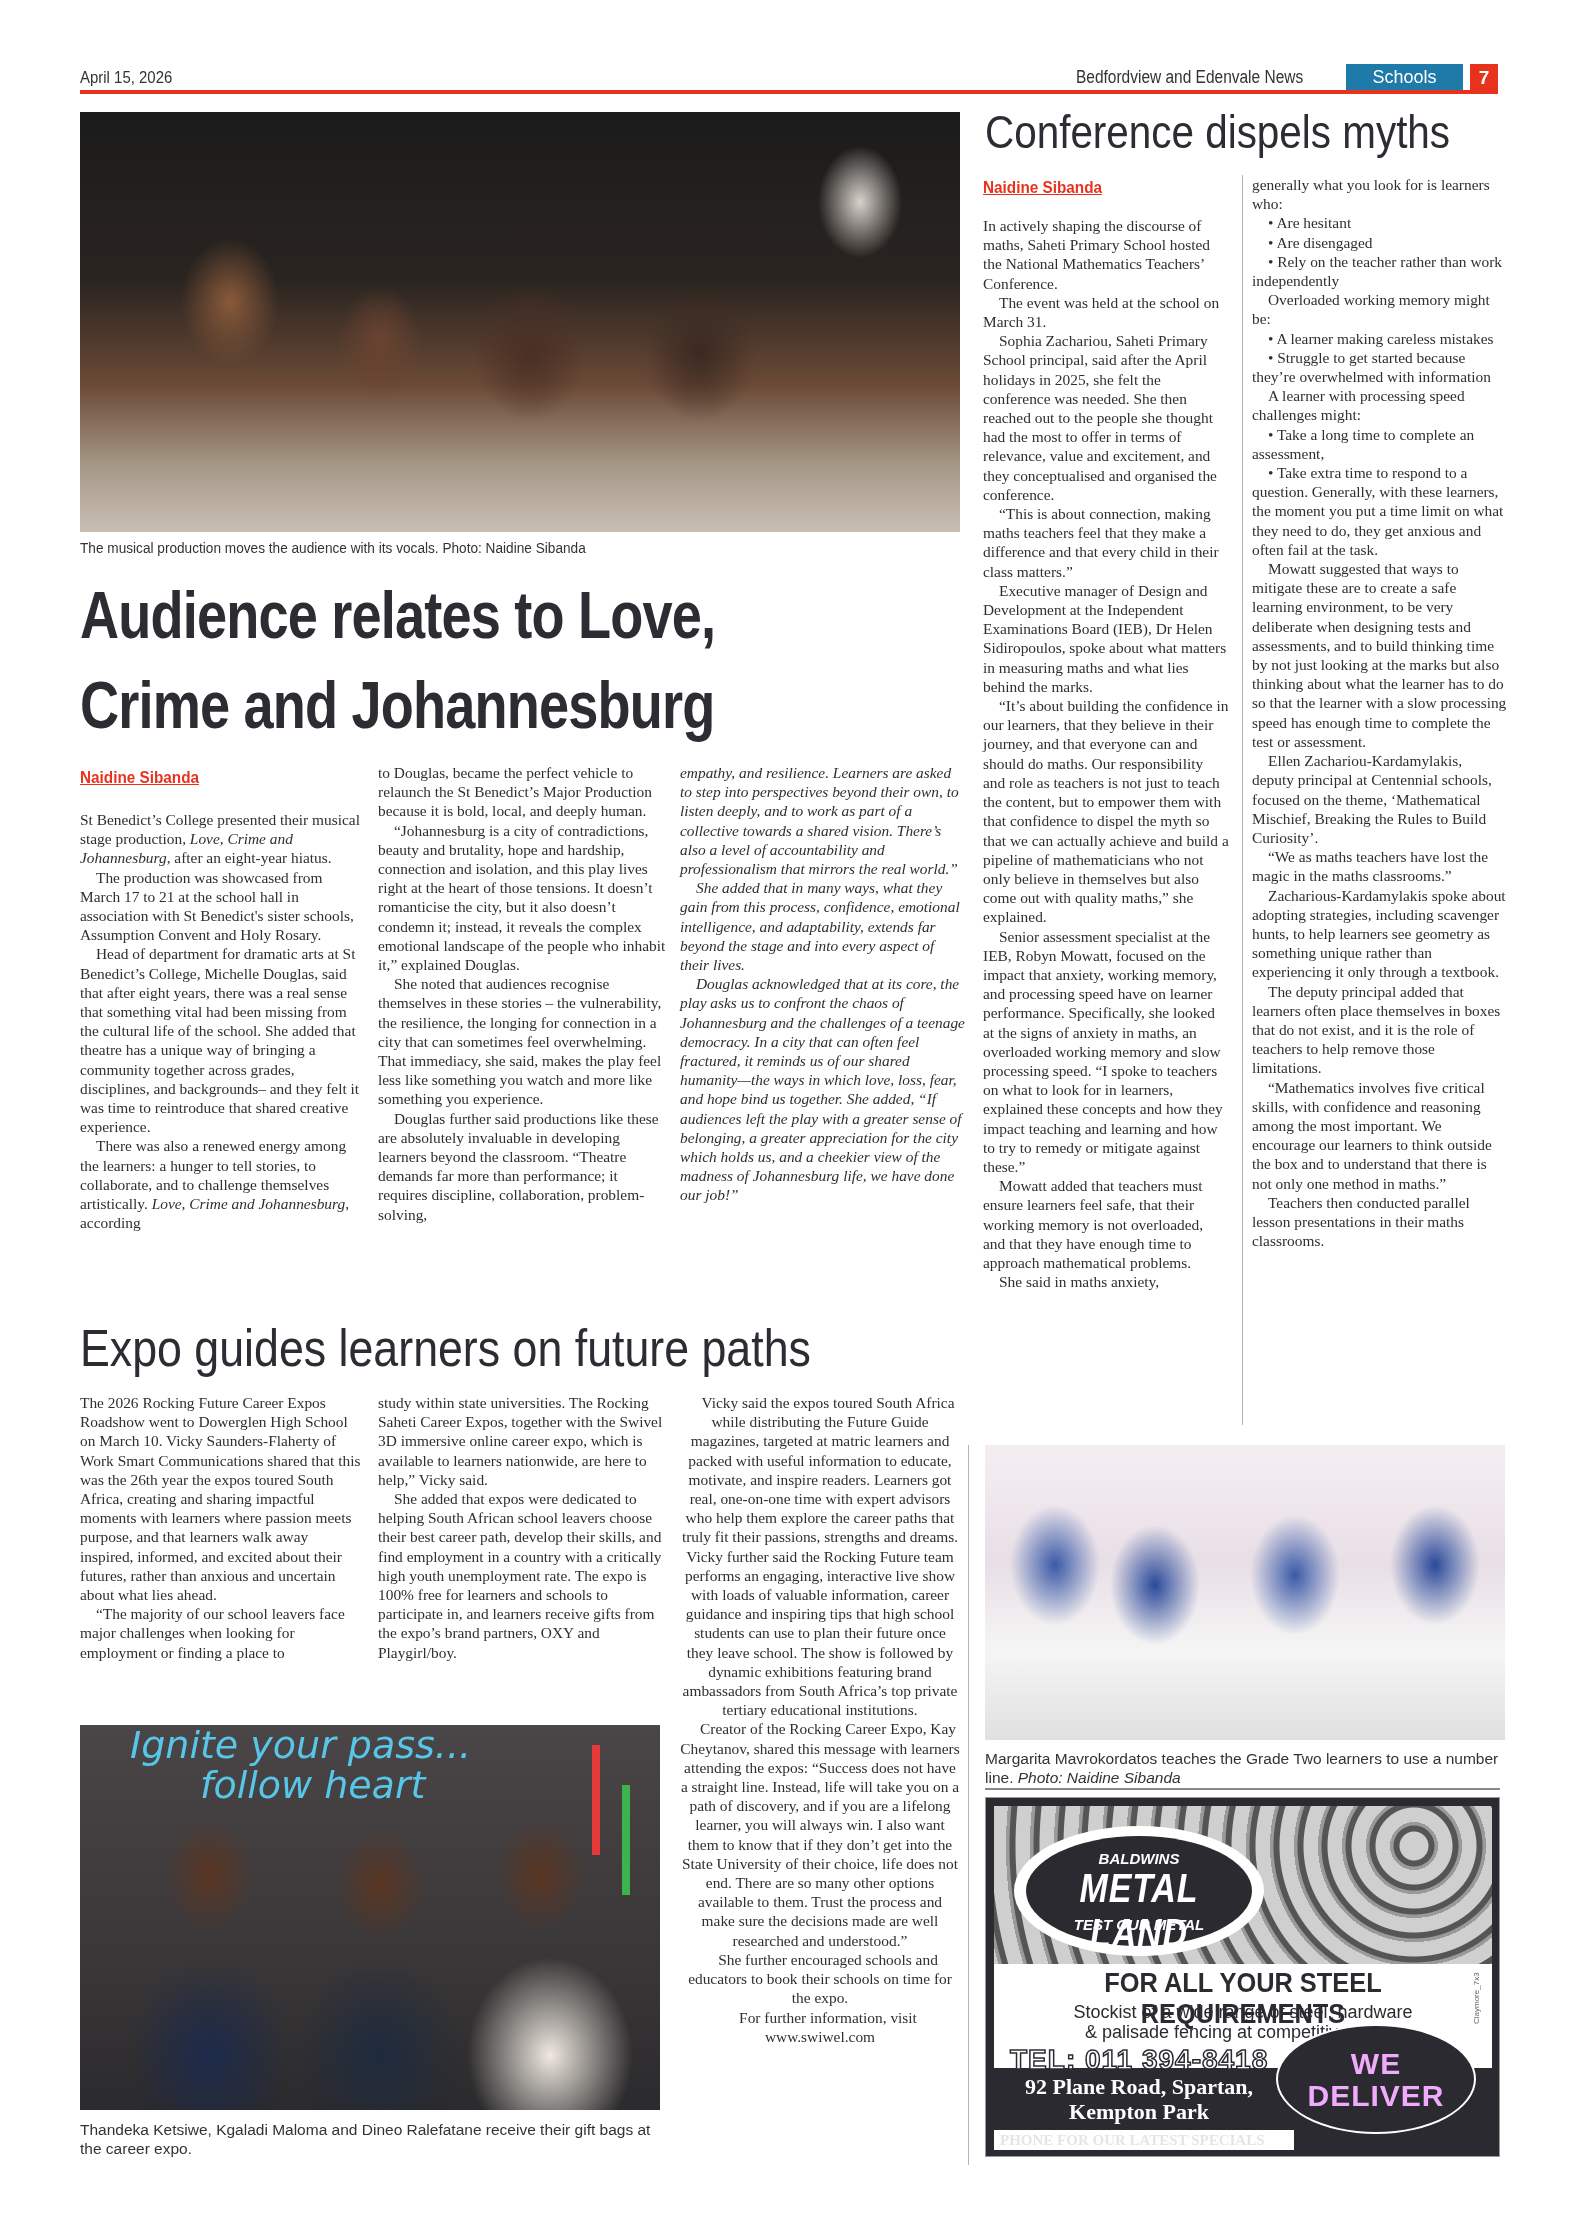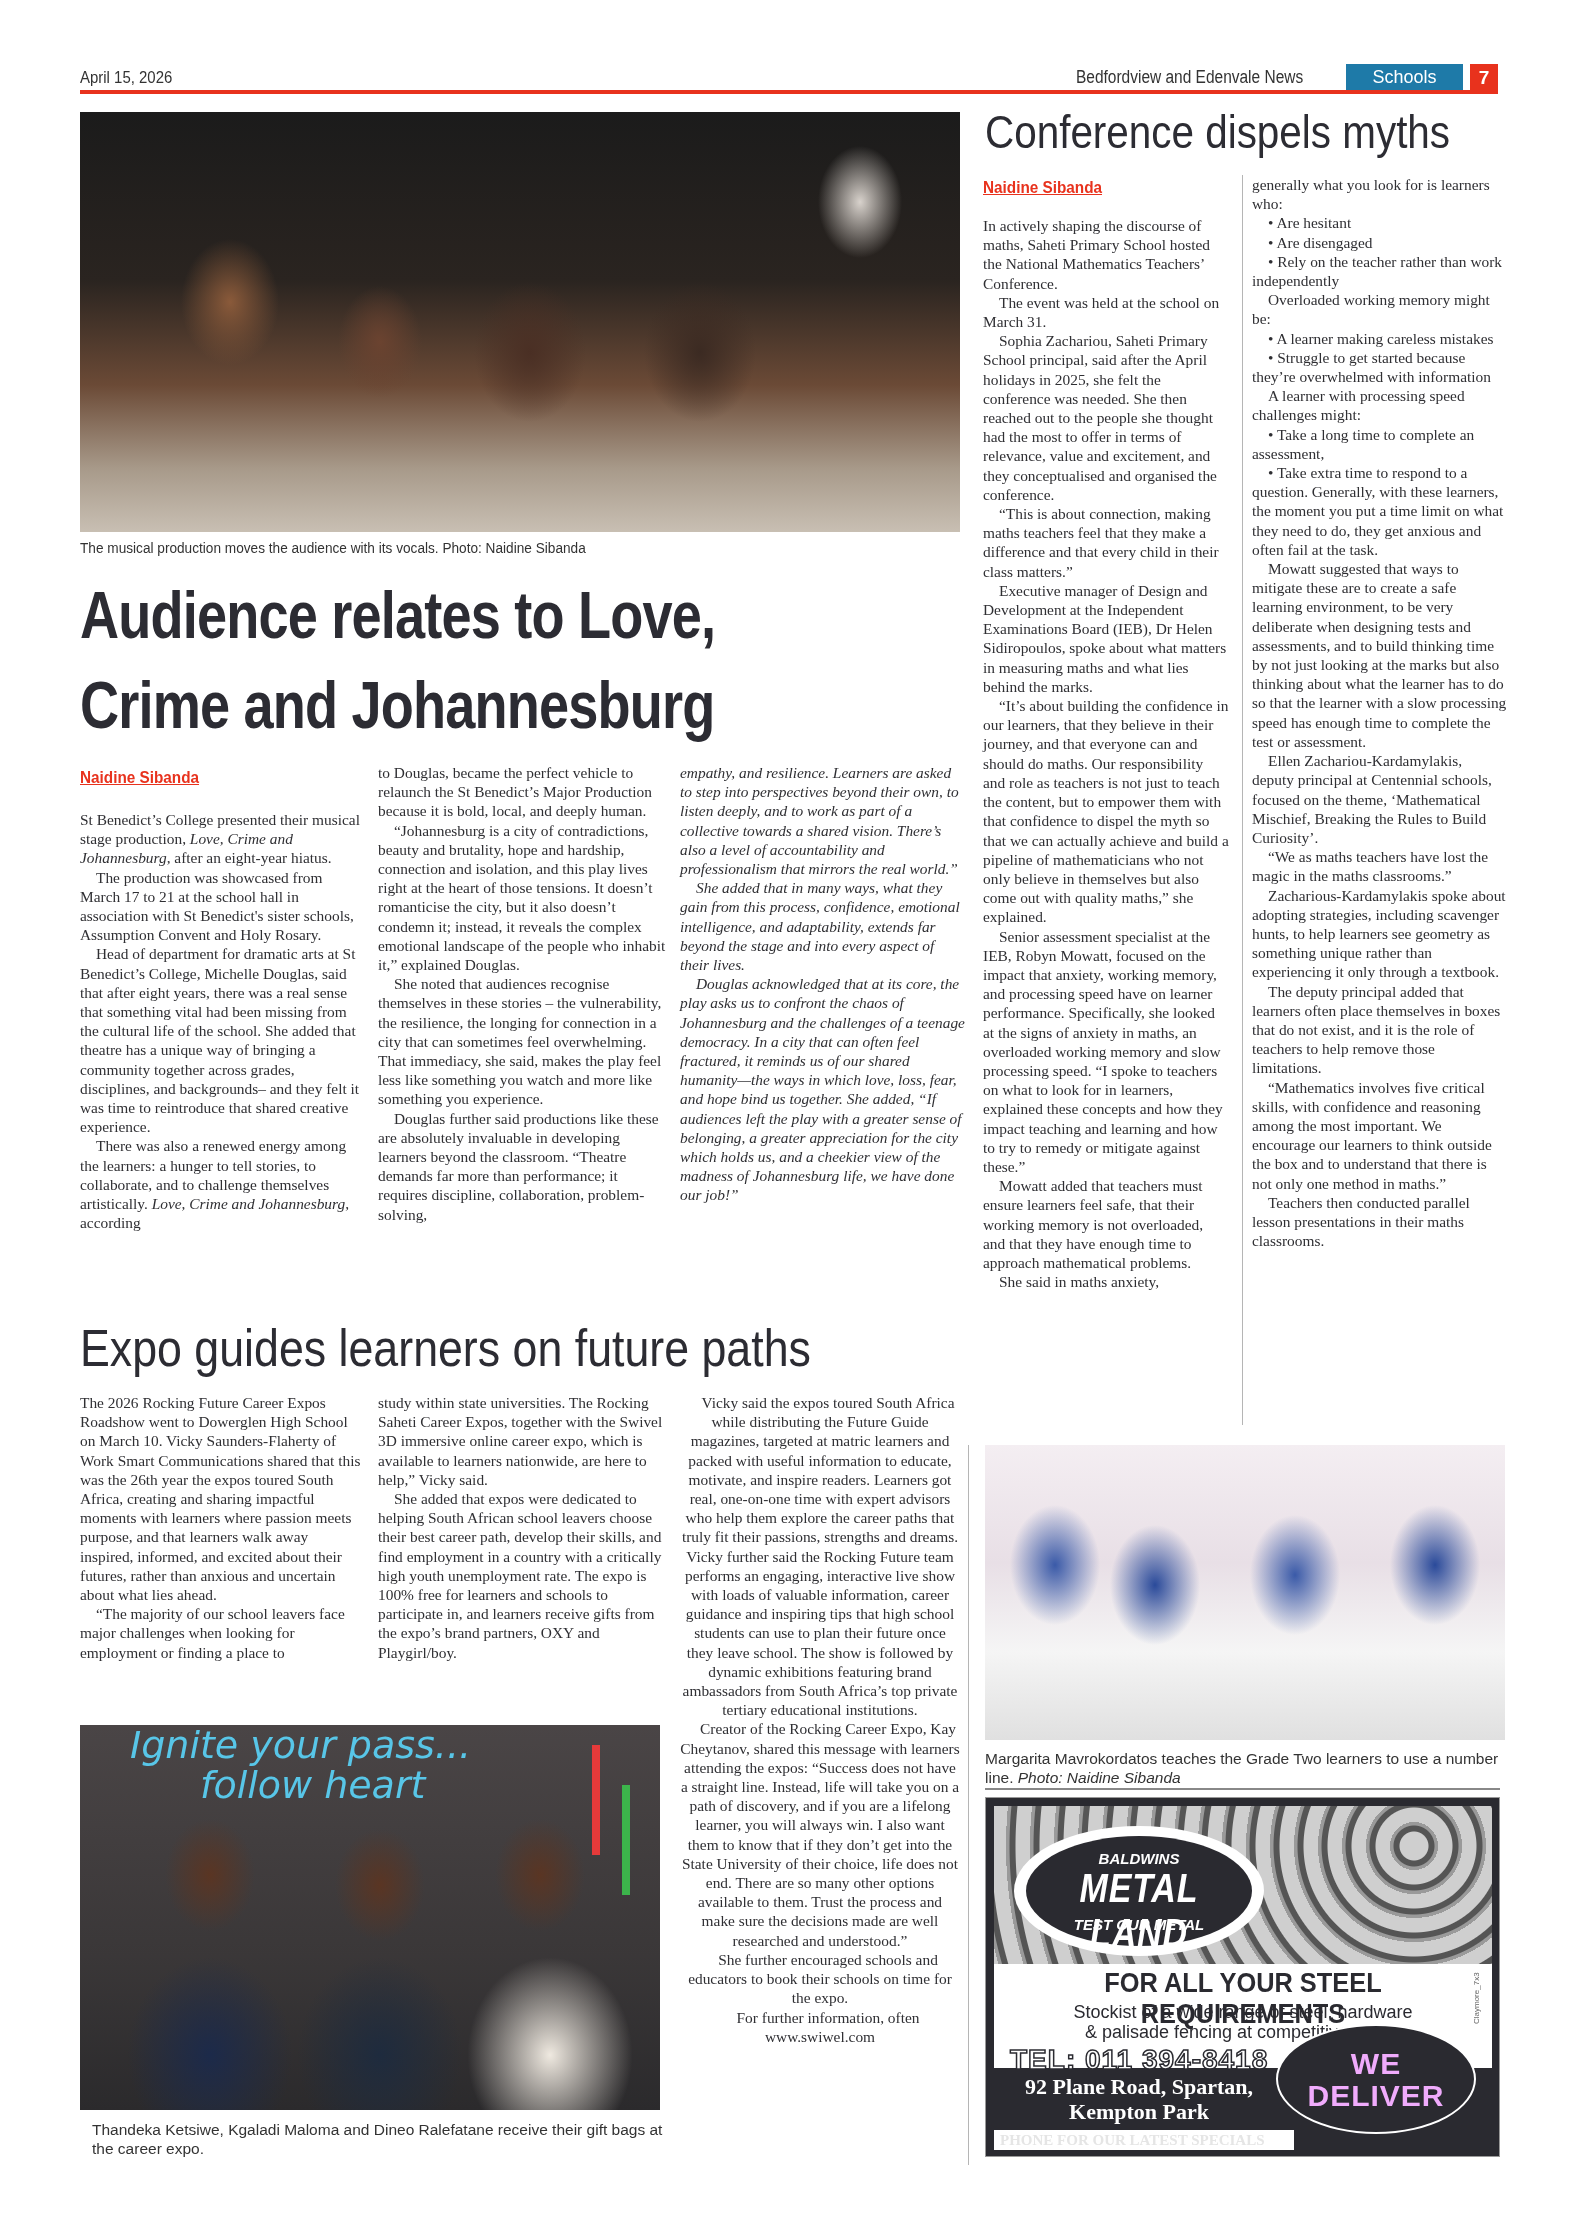--- a/index.html
+++ b/index.html
@@ -40,21 +40,21 @@
   .photo-maths { left: 985px; top: 1445px; width: 520px; height: 295px;
     background:
       radial-gradient(ellipse 60px 80px at 70px 120px, #3a5aa8 0%, transparent 75%),
       radial-gradient(ellipse 60px 80px at 170px 140px, #2a4a9a 0%, transparent 75%),
       radial-gradient(ellipse 60px 80px at 310px 130px, #3a5aa8 0%, transparent 75%),
       radial-gradient(ellipse 60px 80px at 450px 120px, #2a4a9a 0%, transparent 75%),
       linear-gradient(180deg, #f4eef2 0%, #e8dfe6 40%, #f5f5f5 70%, #e0e0e0 100%); }
 
   .caption { font-family: "Liberation Sans", sans-serif; font-size: 15.5px; color: #333; line-height: 19px; }
   .cap-theatre { left: 80px; top: 538px; transform: scaleX(0.88); transform-origin: left; white-space: nowrap; }
-  .cap-expo { left: 80px; top: 2120px; width: 580px; margin-left: 12px; }
+  .cap-expo { left: 80px; top: 2120px; width: 580px; }
   .cap-maths { left: 985px; top: 1749px; width: 520px; }
   .cap-maths em { font-style: italic; }
 
   
   .hl-main { left: 80px; top: 570px; width: 900px; font-family: "Liberation Sans", sans-serif; font-weight: bold; font-size: 66px; line-height: 90px; color: #2c2c33; transform: scaleX(0.82); transform-origin: left; letter-spacing: -1px; white-space: nowrap; }
   .hl-conf { left: 985px; top: 104px; font-family: "Liberation Sans", sans-serif; font-size: 47px; color: #2c2c33; transform: scaleX(0.86); transform-origin: left; white-space: nowrap; }
   .hl-expo { left: 80px; top: 1318px; font-family: "Liberation Sans", sans-serif; font-size: 52px; color: #2c2c33; transform: scaleX(0.86); transform-origin: left; white-space: nowrap; }
 
   .byline { font-family: "Liberation Sans", sans-serif; font-weight: bold; font-size: 17px; color: #e8321d; text-decoration: underline; transform: scaleX(0.9); transform-origin: left; white-space: nowrap; }
   .by-main { left: 80px; top: 768px; }
@@ -189,21 +189,21 @@
 
 <div class="abs col c-c2">
   <p class="first">study within state universities. The Rocking Saheti Career Expos, together with the Swivel 3D immersive online career expo, which is available to learners nationwide, are here to help,” Vicky said.</p>
   <p>She added that expos were dedicated to helping South African school leavers choose their best career path, develop their skills, and find employment in a country with a critically high youth unemployment rate. The expo is 100% free for learners and schools to participate in, and learners receive gifts from the expo’s brand partners, OXY and Playgirl/boy.</p>
 </div>
 
 <div class="abs col c-c3">
   <p>Vicky said the expos toured South Africa while distributing the Future Guide magazines, targeted at matric learners and packed with useful information to educate, motivate, and inspire readers. Learners got real, one-on-one time with expert advisors who help them explore the career paths that truly fit their passions, strengths and dreams. Vicky further said the Rocking Future team performs an engaging, interactive live show with loads of valuable information, career guidance and inspiring tips that high school students can use to plan their future once they leave school. The show is followed by dynamic exhibitions featuring brand ambassadors from South Africa’s top private tertiary educational institutions.</p>
   <p>Creator of the Rocking Career Expo, Kay Cheytanov, shared this message with learners attending the expos: “Success does not have a straight line. Instead, life will take you on a path of discovery, and if you are a lifelong learner, you will always win. I also want them to know that if they don’t get into the State University of their choice, life does not end. There are so many other options available to them. Trust the process and make sure the decisions made are well researched and understood.”</p>
   <p>She further encouraged schools and educators to book their schools on time for the expo.</p>
-  <p>For further information, often www.swiwel.com</p>
+  <p>For further information, visit www.swiwel.com</p>
 </div>
 
 <div class="abs vrule" style="left:968px; top:1445px; height:720px;"></div>
 
 <div class="abs photo photo-expo">
   <div class="abs expo-sign">
     <div>Ignite your pass...</div>
     <div style="padding-left:70px">follow   heart</div>
   </div>
   <div class="abs arrow-red"></div>

